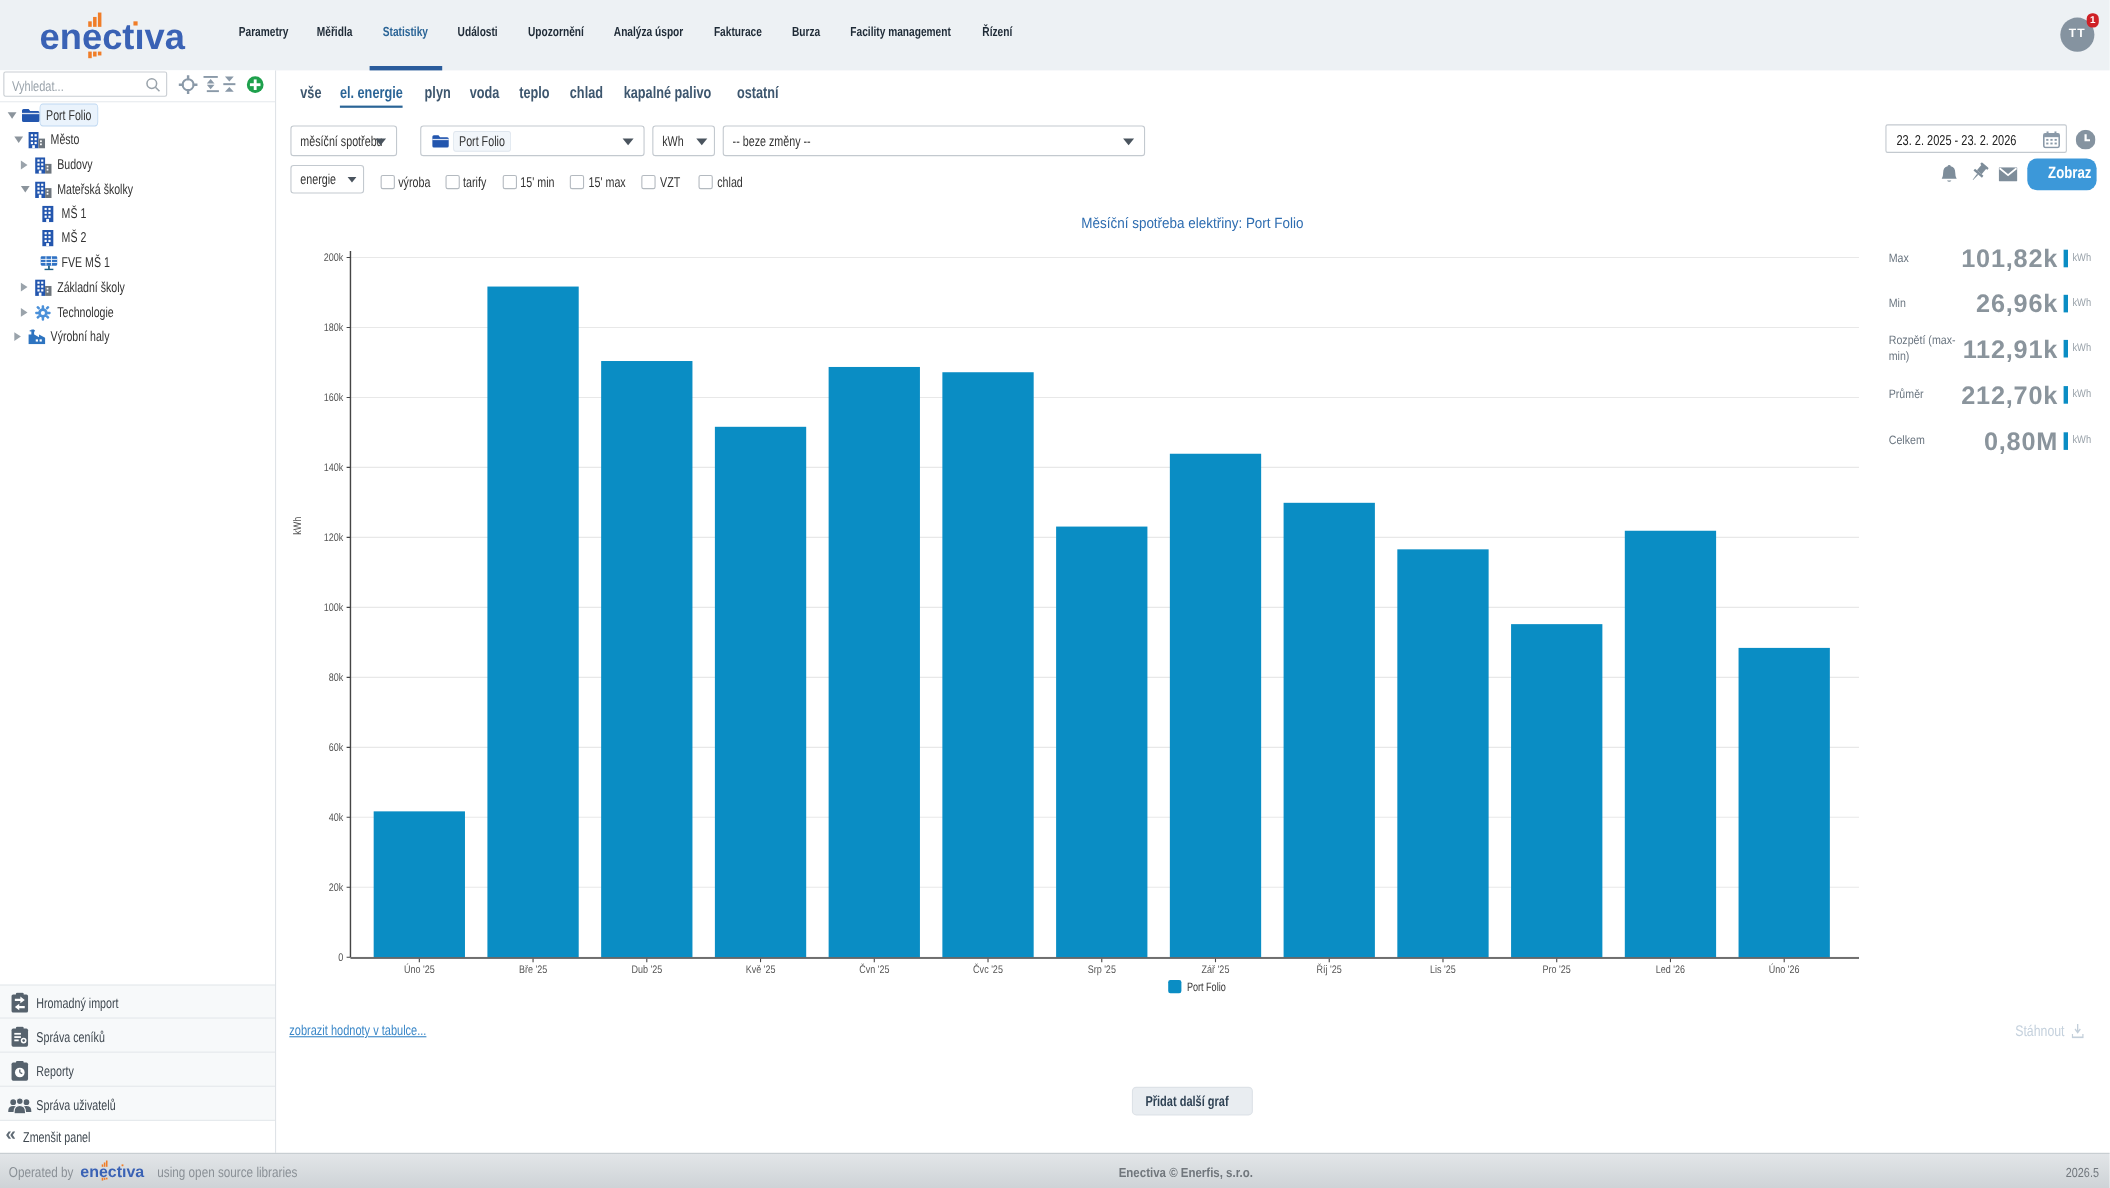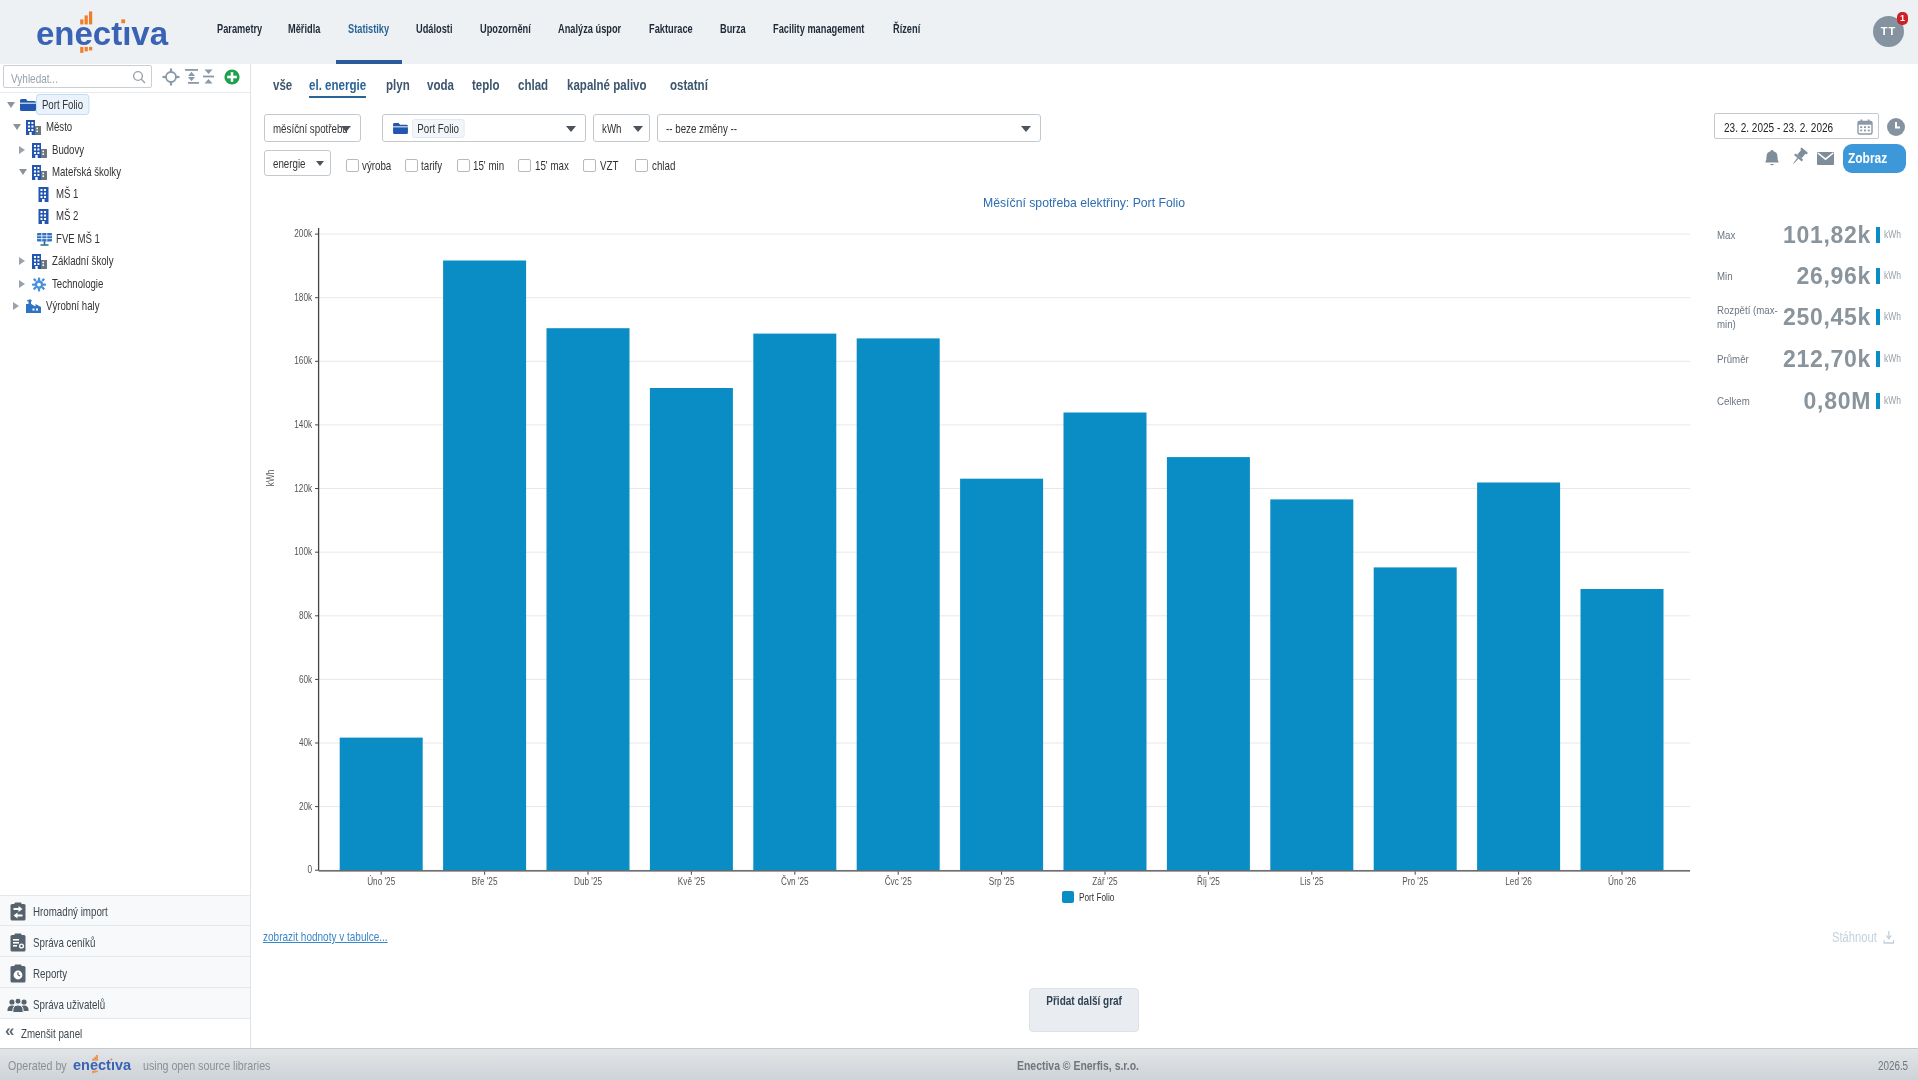--- a/index.html
+++ b/index.html
@@ -34,31 +34,31 @@
 .tab{position:absolute;top:77px;font-size:15px;line-height:15px;font-weight:bold;color:#3d566e;white-space:nowrap;transform:scaleX(0.77);transform-origin:0 50%;}
 .tab.act{color:#2a6496;border-bottom:2px solid #2a6496;padding-bottom:4px;}
 
 .sel{position:absolute;border:1px solid #c3c9cf;border-radius:3px;background:#fff;font-size:13px;color:#333;}
 .sel .tx{position:absolute;left:8px;top:50%;white-space:nowrap;transform:translateY(-50%) scaleX(0.75);transform-origin:0 50%;}
 .sel .ar{position:absolute;right:9px;top:50%;margin-top:-2.5px;width:0;height:0;border-left:5px solid transparent;border-right:5px solid transparent;border-top:6px solid #4a545e;}
 .cb{position:absolute;width:13px;height:13px;border:1px solid #b4bac0;border-radius:2px;background:#fff;}
 .cbl{position:absolute;font-size:13px;color:#333;white-space:nowrap;transform:scaleX(0.75);transform-origin:0 50%;}
 #datebox{position:absolute;left:1714px;top:113px;width:165px;height:26px;border:1px solid #c3c9cf;border-radius:2px;background:#fff;}
 #datebox .tx{position:absolute;left:9px;top:6px;font-size:13px;color:#222;white-space:nowrap;transform:scaleX(0.77);transform-origin:0 50%;}
-#zobraz{position:absolute;left:1843px;top:144px;width:63px;height:29px;border-radius:9px;background:#3c98d9;color:#fff;font-size:15px;font-weight:bold;text-align:left;line-height:28px;}
+#zobraz{position:absolute;left:1843px;top:144px;width:63px;height:29px;border-radius:9px;background:#3c98d9;color:#fff;font-size:15px;font-weight:bold;text-align:right;line-height:28px;}
 #zobraz span{display:inline-block;transform:scaleX(0.8);transform-origin:50% 50%;}
 
 .stl{position:absolute;font-size:11px;color:#6b7681;line-height:14px;transform:scaleX(0.88);transform-origin:0 50%;}
 .stv{position:absolute;font-size:23px;font-weight:bold;color:#8a949c;text-align:right;width:160px;letter-spacing:0.7px;}
 .stb{position:absolute;width:4px;height:16px;background:#0a8dc4;}
 .stu{position:absolute;font-size:10px;color:#98a1a9;transform:scaleX(0.85);transform-origin:0 50%;}
 
 #tablelink{position:absolute;left:263px;top:929px;font-size:13px;color:#3a87c8;text-decoration:underline;transform:scaleX(0.77);transform-origin:0 50%;}
 #stahnout{position:absolute;left:1832px;top:929px;font-size:14px;color:#c5d1dd;transform:scaleX(0.8);transform-origin:0 50%;white-space:nowrap;}
-#addgraf{position:absolute;left:1029px;top:988px;width:110px;height:44px;background:#e9edf1;border:1px solid #dde2e7;border-radius:4px;font-size:13px;font-weight:bold;color:#2f4254;text-align:center;line-height:24px;}
+#addgraf{position:absolute;left:1029px;top:988px;width:110px;height:26px;background:#e9edf1;border:1px solid #dde2e7;border-radius:4px;font-size:13px;font-weight:bold;color:#2f4254;line-height:24px;}
 #addgraf span{display:inline-block;transform:scaleX(0.77);transform-origin:50% 50%;}
 
 #foot{position:absolute;left:0;top:1048px;width:1918px;height:32px;background:linear-gradient(#e2e5e8,#ced3d7);border-top:1px solid #c3c9ce;}
 #foot .l{position:absolute;left:8px;top:9px;font-size:13px;color:#8a9096;transform:scaleX(0.82);transform-origin:0 50%;white-space:nowrap;}
 #foot .c{position:absolute;left:1017px;top:10px;font-size:12px;font-weight:bold;color:#70767c;transform:scaleX(0.87);transform-origin:0 50%;white-space:nowrap;}
 #foot .r{position:absolute;left:1878px;top:10px;font-size:12px;color:#70767c;transform:scaleX(0.82);transform-origin:0 50%;}
 </style>
 </head>
 <body>
 
@@ -460,21 +460,21 @@
   </svg>
 <div class="stl" style="left:1717px;top:228px;width:92px">Max</div>
 <div class="stv" style="left:1711px;top:222px">101,82k</div>
 <div class="stb" style="left:1876px;top:227px"></div>
 <div class="stu" style="left:1884px;top:229px">kWh</div>
 <div class="stl" style="left:1717px;top:269px;width:92px">Min</div>
 <div class="stv" style="left:1711px;top:263px">26,96k</div>
 <div class="stb" style="left:1876px;top:268px"></div>
 <div class="stu" style="left:1884px;top:270px">kWh</div>
 <div class="stl" style="left:1717px;top:303px;width:92px">Rozpětí (max-<br>min)</div>
-<div class="stv" style="left:1711px;top:304px">250,45k</div>
+<div class="stv" style="left:1711px;top:304px">112,91k</div>
 <div class="stb" style="left:1876px;top:309px"></div>
 <div class="stu" style="left:1884px;top:311px">kWh</div>
 <div class="stl" style="left:1717px;top:352px;width:92px">Průměr</div>
 <div class="stv" style="left:1711px;top:346px">212,70k</div>
 <div class="stb" style="left:1876px;top:351px"></div>
 <div class="stu" style="left:1884px;top:353px">kWh</div>
 <div class="stl" style="left:1717px;top:394px;width:92px">Celkem</div>
 <div class="stv" style="left:1711px;top:388px">0,80M</div>
 <div class="stb" style="left:1876px;top:393px"></div>
 <div class="stu" style="left:1884px;top:395px">kWh</div>

